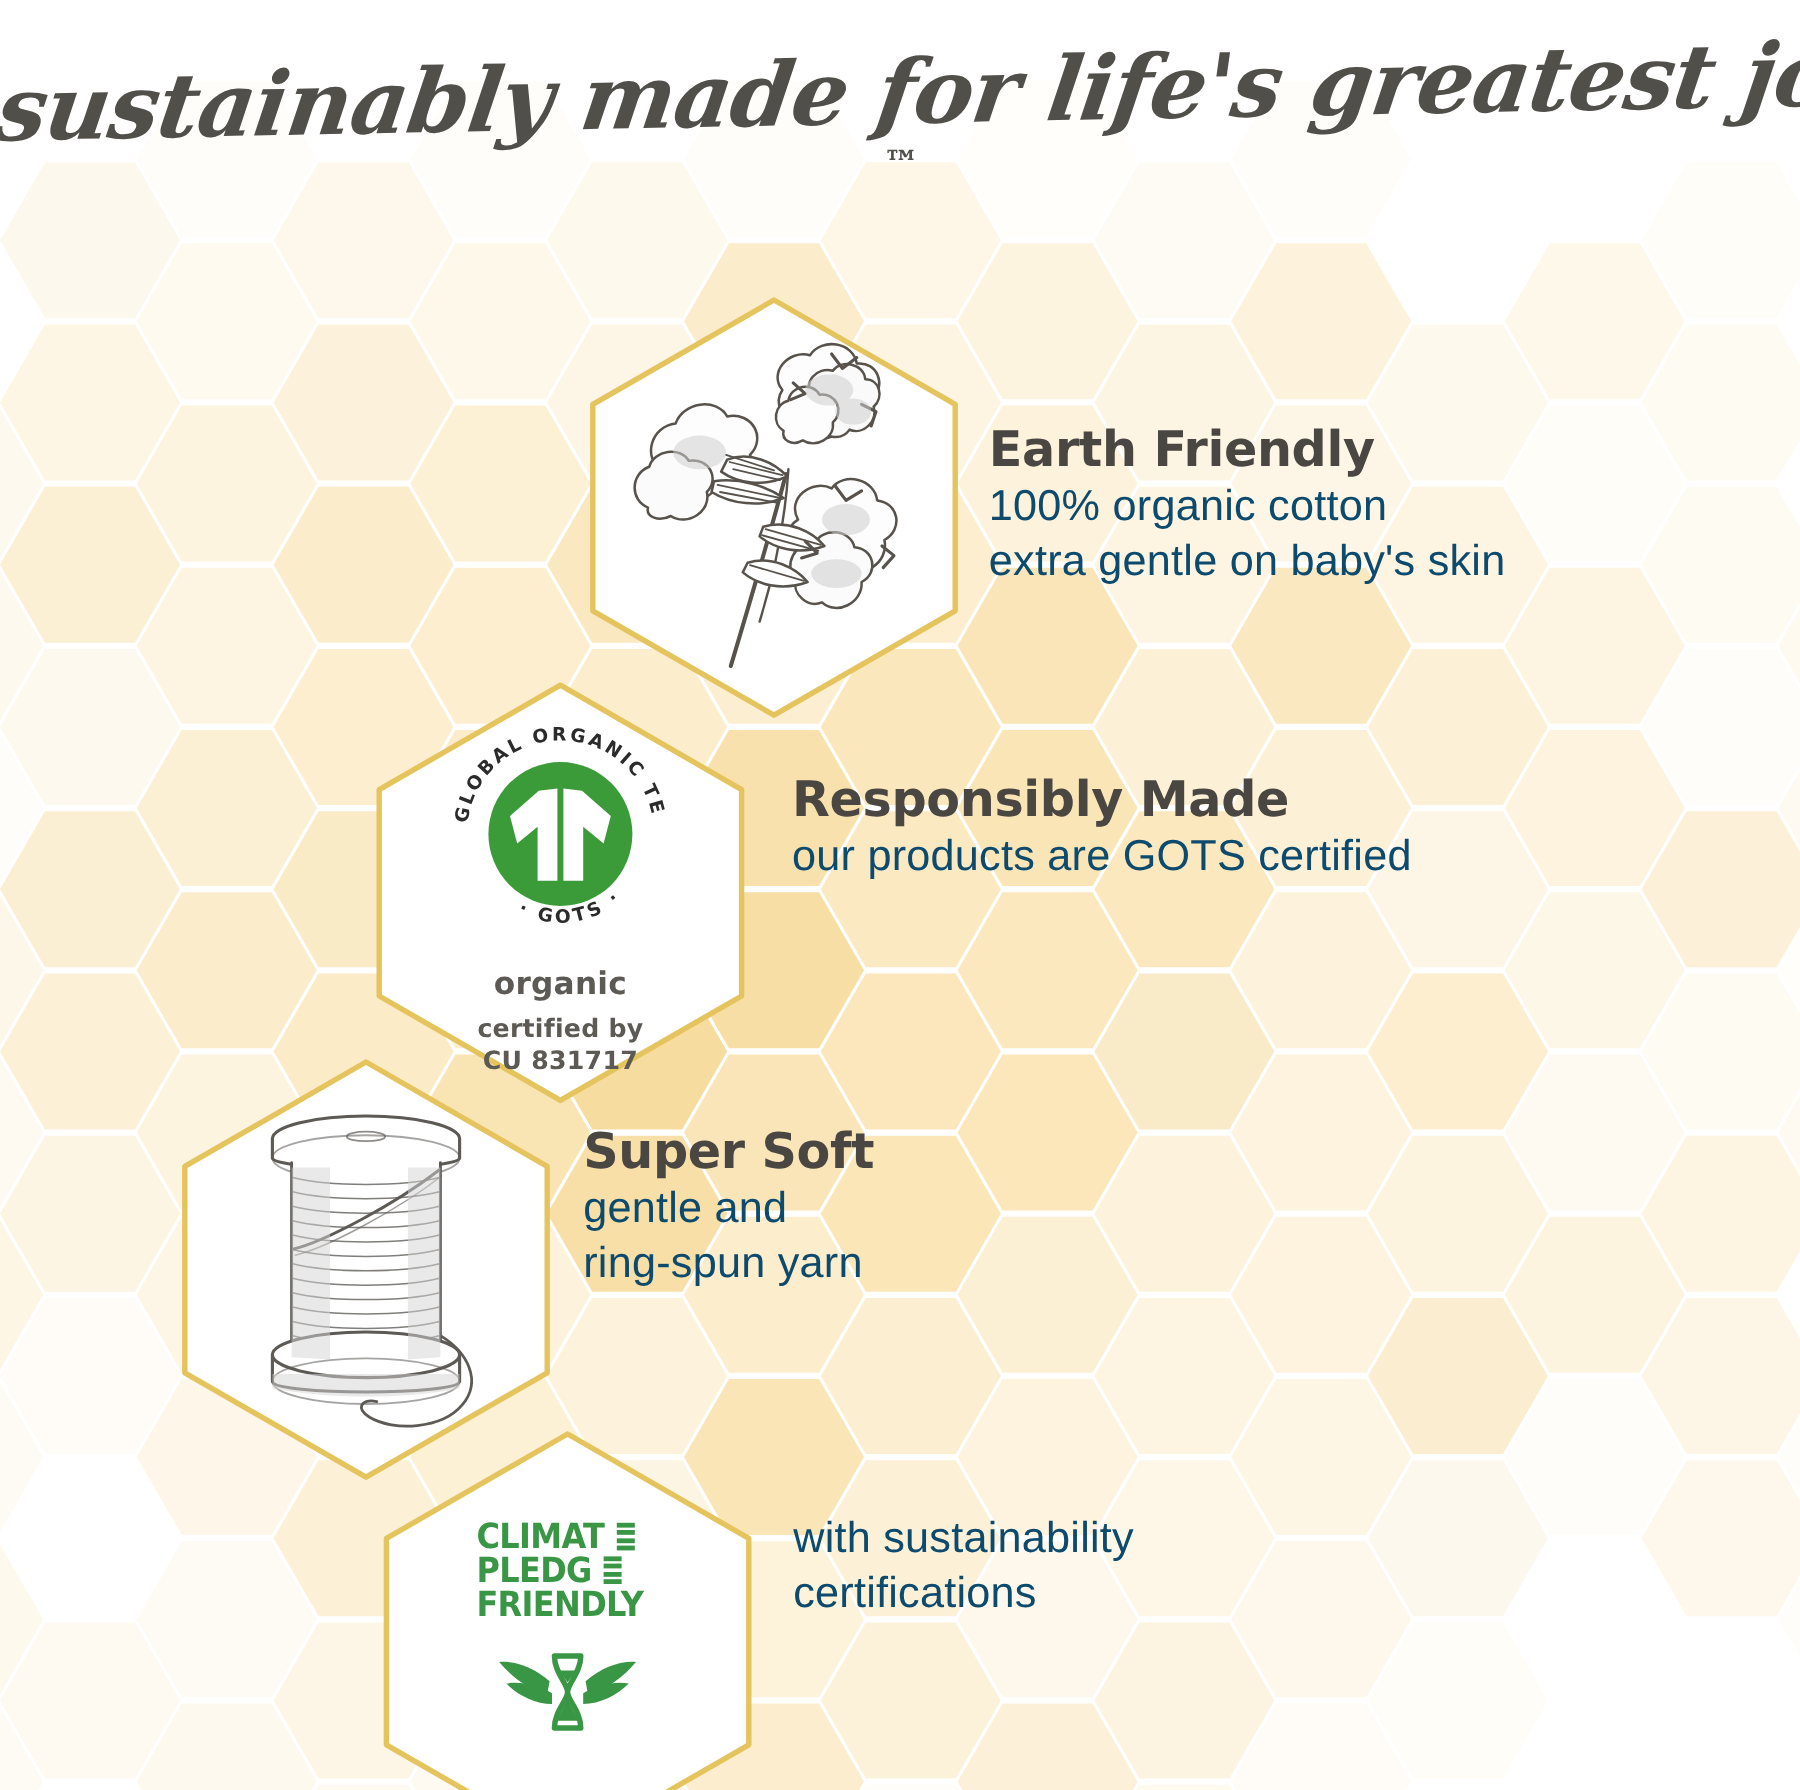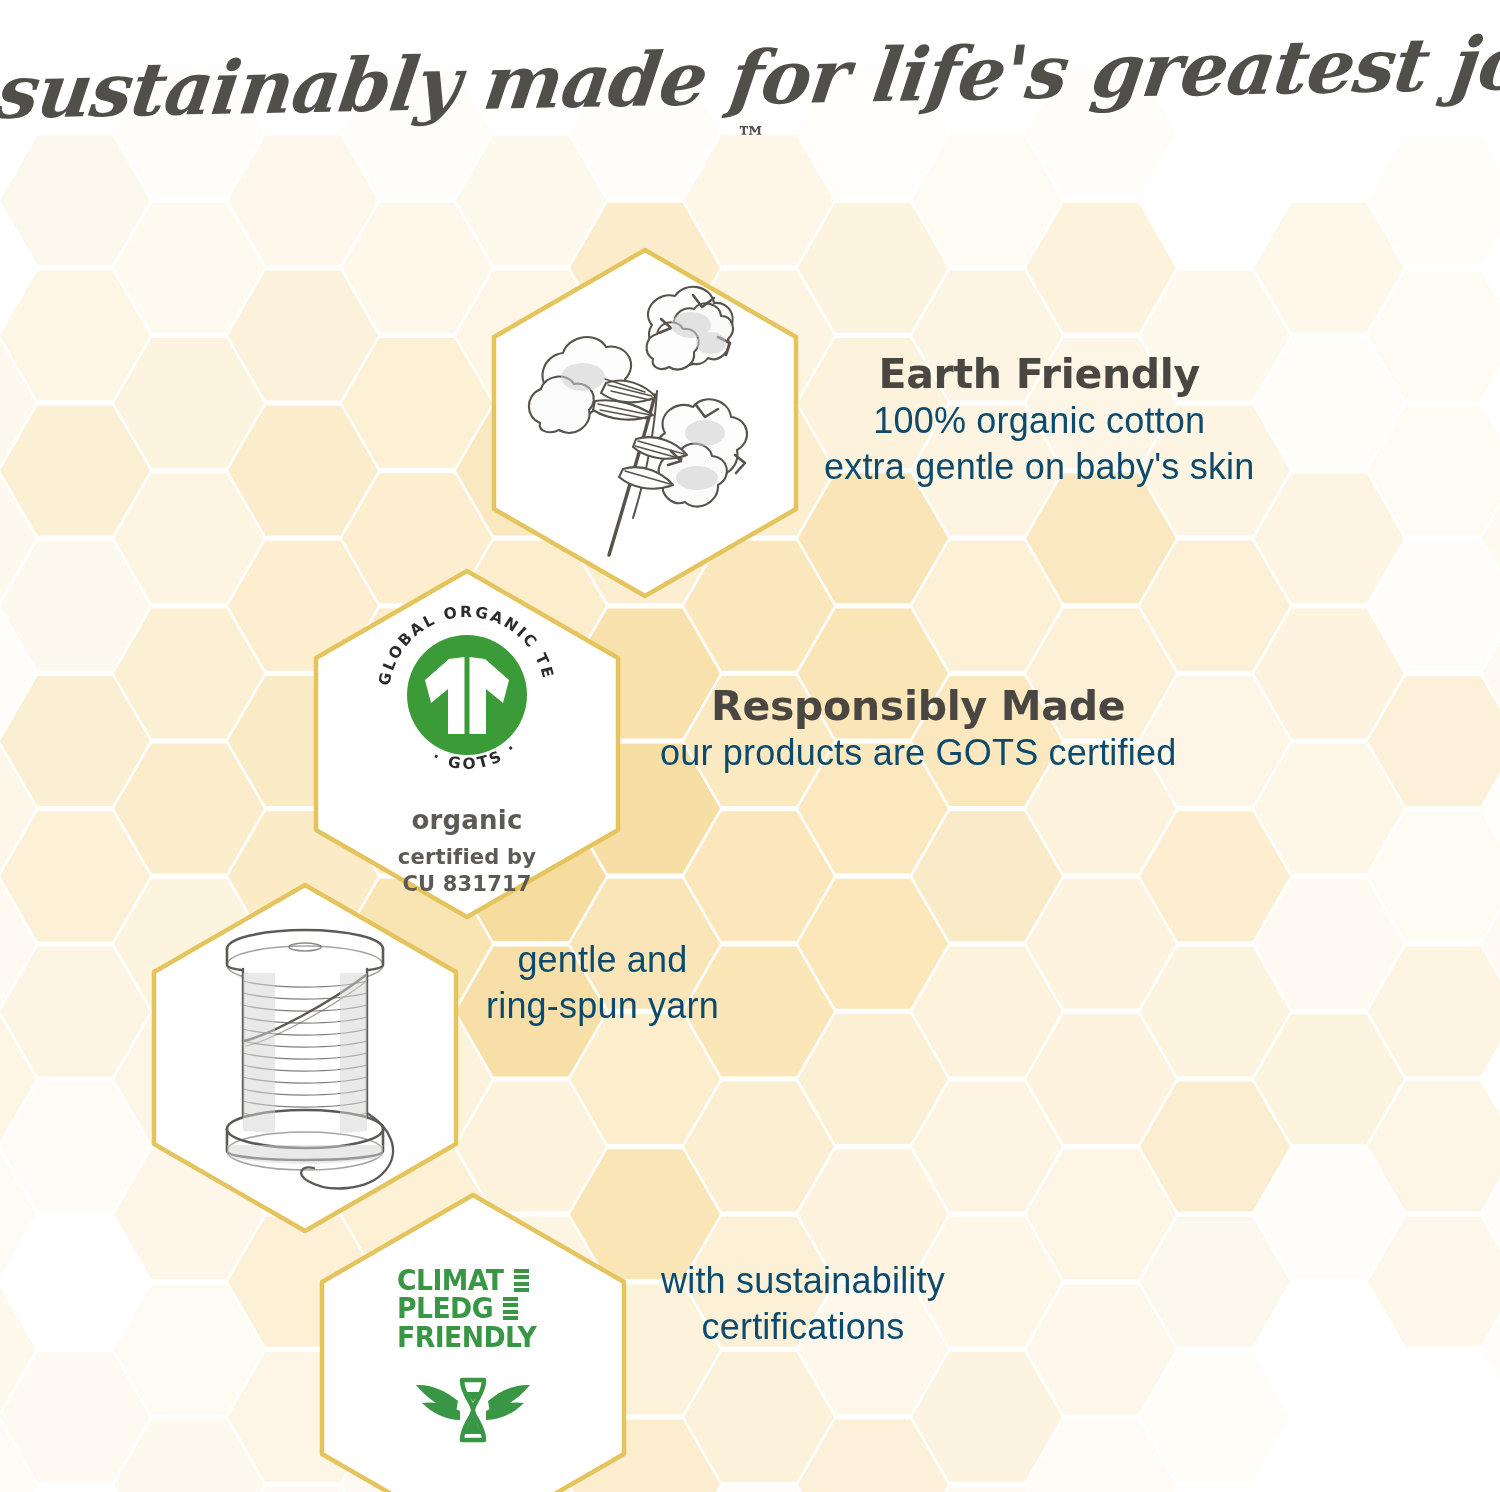--- a/index.html
+++ b/index.html
@@ -59,21 +59,20 @@
     display:flex;
     align-items:center;
     justify-content:center;
     flex-direction:column;
   }
 
   
   .feature-text {
     position:absolute;
     z-index:4;
-    text-align:center;
   }
   .feature-title {
     font-family:"DejaVu Sans", sans-serif;
     font-weight:700;
     font-size:41px;
     color:#4a4742;
     letter-spacing:-0.3px;
     line-height:1.12;
     white-space:nowrap;
   }
@@ -404,21 +403,21 @@
       </svg>
       <div class="gots-organic">organic</div>
       <div class="gots-certby">
         <span>certified by</span><br>
         <span>CU 831717</span>
       </div>
     </div>
   </div>
 </div>
 
-<div class="feature-text" style="left:660px; top:684px;">
+<div class="feature-text" style="left:660px; top:644px;">
   <div class="feature-title">Responsibly Made</div>
   <div class="feature-line">our products are GOTS certified</div>
 </div>
 
 <div class="hex-card" style="left:143px; top:880px; width:324px; height:356px;">
   <svg viewBox="0 0 324 356" width="324" height="356">
     <path d="M162 5 L313 92 L313 264 L162 351 L11 264 L11 92 Z" fill="#ffffff" stroke="#e5c45e" stroke-width="4.5" stroke-linejoin="round"></path>
   </svg>
   <div class="hex-art">
     <svg width="250" height="290" viewBox="0 0 250 290">
@@ -459,20 +458,21 @@
       <g fill="#d4d4d4" opacity="0.5">
         <path d="M63 60 L95 60 L95 220 L63 218 Z"></path>
         <path d="M160 60 L187 60 L187 218 L160 220 Z"></path>
         <path d="M47 232 L203 232 L203 244 C150 254 92 252 47 244 Z"></path>
       </g>
     </svg>
   </div>
 </div>
 
 <div class="feature-text" style="left:486px; top:937px;">
+  <div class="feature-title">Super Soft</div>
   <div class="feature-line">gentle and</div>
   <div class="feature-line">ring-spun yarn</div>
 </div>
 
 <div class="hex-card" style="left:311px; top:1190px; width:324px; height:356px;">
   <svg viewBox="0 0 324 356" width="324" height="356">
     <path d="M162 5 L313 92 L313 264 L162 351 L11 264 L11 92 Z" fill="#ffffff" stroke="#e5c45e" stroke-width="4.5" stroke-linejoin="round"></path>
   </svg>
   <div class="hex-art" style="margin-top:-18px;">
     <div class="cpf-wrap">

